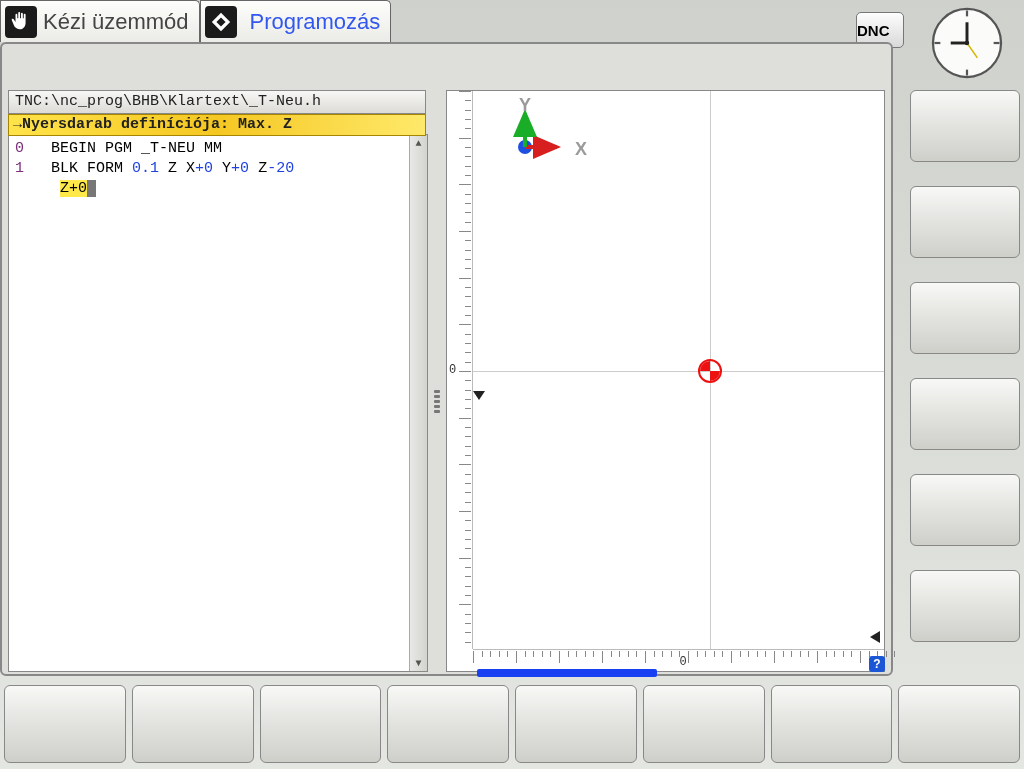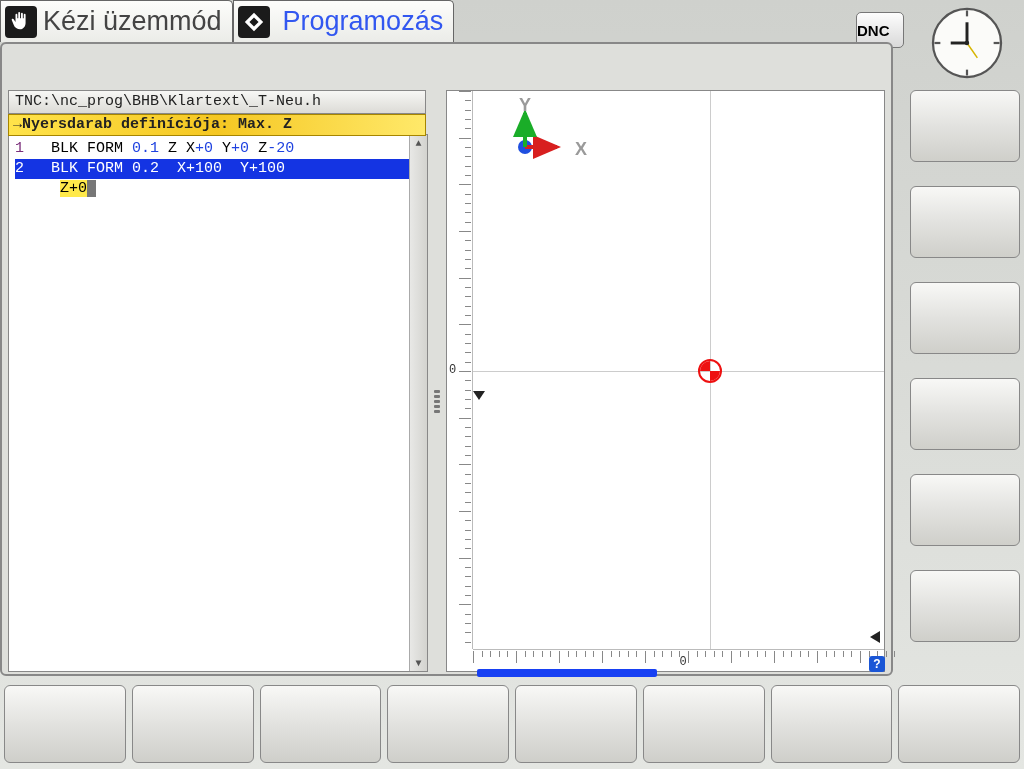--- a/index.html
+++ b/index.html
@@ -19,21 +19,21 @@
   }
   .tab {
     display: flex;
     align-items: center;
     height: 42px;
     padding: 0 10px 0 4px;
     border: 1px solid #666;
     border-bottom: none;
     background: linear-gradient(to bottom, #fdfdfb, #ebece8);
     font-family: Arial, sans-serif;
-    font-size: 27px;
+    font-size: 22px;
     color: #444;
     gap: 6px;
     border-top-right-radius: 5px;
   }
   .tab.active .tab-label { color: #3257f0; margin-left: 7px; }
   .tab-icon-box {
     width: 32px; height: 32px;
     background: #1b1b1b;
     border-radius: 4px;
     display: flex; align-items: center; justify-content: center;
@@ -239,22 +239,22 @@
     <line x1="50" y1="50" x2="28" y2="50" stroke="#222" stroke-width="4"></line>
     <line x1="50" y1="50" x2="64" y2="70" stroke="#d6b400" stroke-width="2"></line>
     <circle cx="50" cy="50" r="3" fill="#222"></circle>
   </svg>
 </div>
 
 <div class="main-area">
 
   <div class="editor-pane">
     <div class="editor-lines" id="editor-lines">
+        <div class="line"><span class="ln-num">0</span>   BEGIN PGM _T-NEU MM</div>
         <div class="line"><span class="ln-num">1</span>   BLK FORM <span class="kw-blue">0.1</span> Z X<span class="kw-plus">+0</span> Y<span class="kw-plus">+0</span> Z<span class="kw-plus">-20</span></div>
-        <div class="line selected"><span class="ln-num">2</span>   BLK FORM 0.2  X+100  Y+100</div>
         <div class="line">     <span class="input-chunk">Z+0</span><span class="cursor-cell">_</span></div>
       </div>
     <div class="scrollbar">
       <div class="sbtn">▲</div>
       <div class="sbtn">▼</div>
     </div>
   </div>
 
   <div class="divider">
     <div class="grip"></div>

